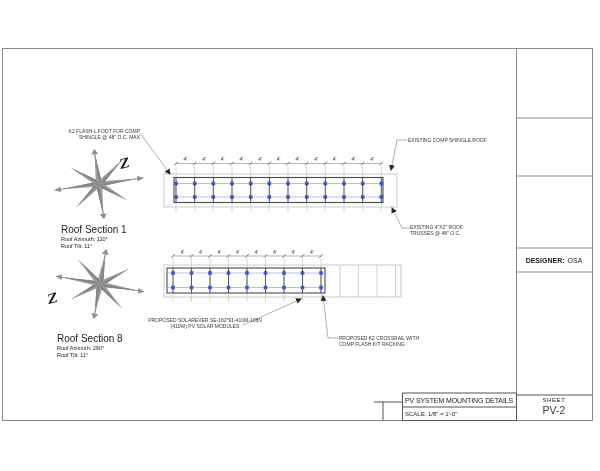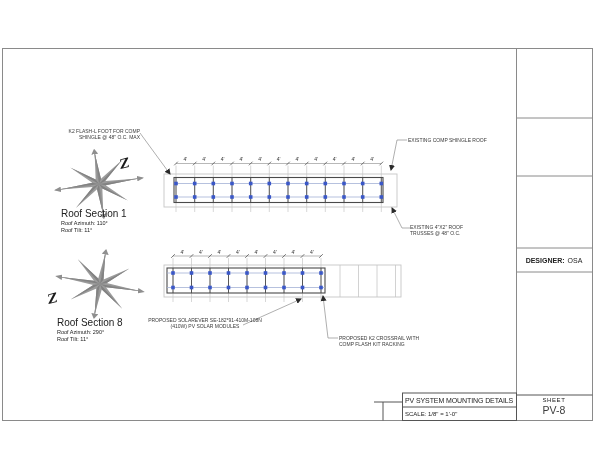--- a/index.html
+++ b/index.html
@@ -1,21 +1,21 @@
 <!DOCTYPE html>
 <html><head>
 <meta charset="utf-8">
 <style>
   html,body{margin:0;padding:0;background:#ffffff;}
   .page{position:relative;width:600px;height:471px;background:#fff;overflow:hidden;
         font-family:"Liberation Sans",sans-serif;color:#333;}
   .page svg.sheet{position:absolute;left:0;top:0;}
   .lbl{position:absolute;font-size:5px;line-height:6px;color:#3a3a3a;white-space:pre-line;letter-spacing:0;}
   .sec-title{position:absolute;color:#222;}
-  .sec-name{font-size:10px;line-height:11px;margin:0 0 1px 0;}
+  .sec-name{font-size:10px;line-height:11px;margin:16px 0 1px 0;}
   .sec-sub{font-size:5.5px;line-height:6.5px;}
   .designer-box{position:absolute;left:516px;top:248px;width:76px;height:24px;
         display:flex;align-items:center;justify-content:center;gap:3px;font-size:7px;color:#222;}
   .designer-box .b{font-weight:bold;}
   .tb-title{position:absolute;left:402px;top:393px;width:114px;height:14px;display:flex;align-items:center;
         padding-left:3px;box-sizing:border-box;font-size:7px;letter-spacing:-0.1px;color:#222;}
   .tb-scale{position:absolute;left:402px;top:407px;width:114px;height:13px;display:flex;align-items:center;
         padding-left:3px;box-sizing:border-box;font-size:6px;color:#222;}
   .sheet-label{position:absolute;left:516px;top:397px;width:76px;text-align:center;
         font-size:6px;letter-spacing:0.6px;color:#222;}
@@ -243,15 +243,15 @@
     <div class="sec-sub">Roof Tilt: 11°</div>
   </div>
 
   <div class="designer-box">
     <span class="b">DESIGNER:</span>
     <span>OSA</span>
   </div>
   <div class="tb-title">PV SYSTEM MOUNTING DETAILS</div>
   <div class="tb-scale">SCALE: 1/8" = 1'-0"</div>
   <div class="sheet-label">SHEET</div>
-  <div class="sheet-number">PV-8</div>
+  <div class="sheet-number">PV-2</div>
 
 </div>
 
 </body></html>

